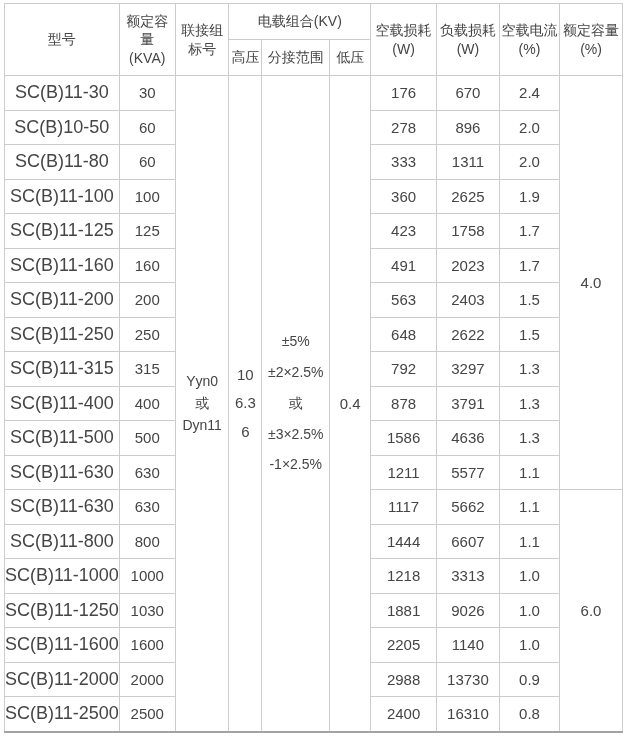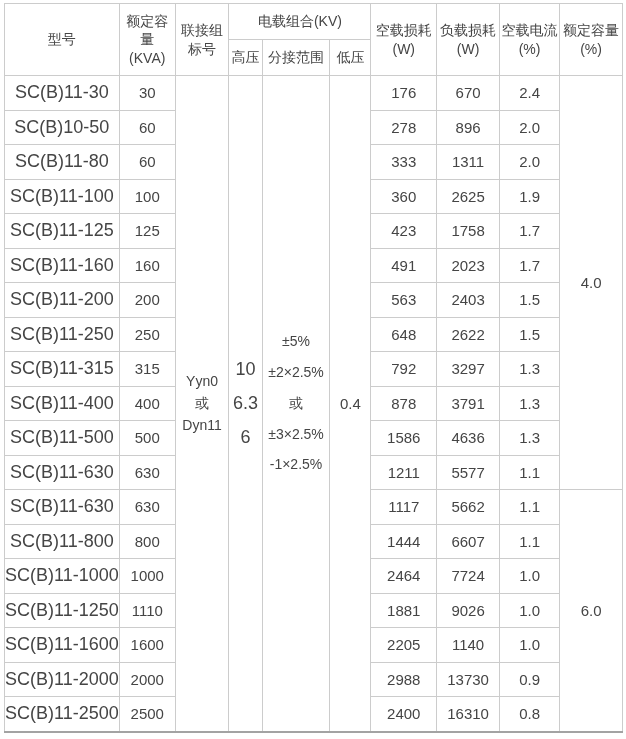--- a/index.html
+++ b/index.html
@@ -39,21 +39,21 @@
   tbody td {
     font-size: 15px;
     height: 33.5px;
     white-space: nowrap;
   }
   tbody td.model {
     font-size: 18px;
   }
   td.pre { white-space: pre-line; }
   td.conn { font-size: 14px; line-height: 1.6; }
-  td.hv   { font-size: 18px; line-height: 1.9; }
+  td.hv   { font-size: 15px; line-height: 1.9; }
   td.tap  { font-size: 14px; line-height: 2.2; }
 </style>
 </head>
 <body>
 
 <div class="page">
   <table class="spec">
     <colgroup>
       <col style="width:92px">
         <col style="width:58px">
@@ -198,27 +198,27 @@
       <tr>
         <td class="model">SC(B)11-800</td>
         <td>800</td>
         <td>1444</td>
         <td>6607</td>
         <td>1.1</td>
       </tr>
       <tr>
         <td class="model">SC(B)11-1000</td>
         <td>1000</td>
-        <td>2464</td>
-        <td>7724</td>
+        <td>1218</td>
+        <td>3313</td>
         <td>1.0</td>
       </tr>
       <tr>
         <td class="model">SC(B)11-1250</td>
-        <td>1110</td>
+        <td>1030</td>
         <td>1881</td>
         <td>9026</td>
         <td>1.0</td>
       </tr>
       <tr>
         <td class="model">SC(B)11-1600</td>
         <td>1600</td>
         <td>2205</td>
         <td>1140</td>
         <td>1.0</td>

